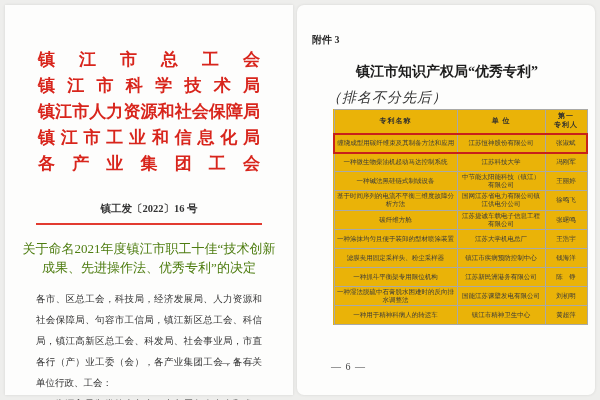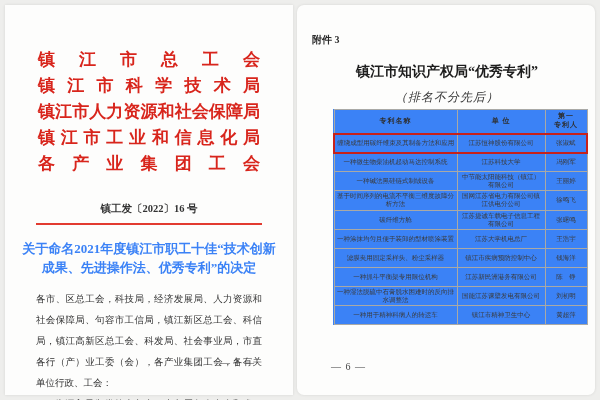--- a/index.html
+++ b/index.html
@@ -33,46 +33,46 @@
   .doc-no {
     position:absolute; left:0; top:197px; width:100%;
     text-align:center; font-size:10.5px; color:#333; font-weight:bold;
   }
   .red-divider {
     position:absolute; left:31px; top:218px; width:226px; height:2px;
     background:#e23b30;
   }
   .doc-title {
     position:absolute; left:14px; top:235px; width:260px;
-    text-align:center; font-weight:bold; font-size:13px; line-height:18.5px;
-    color:#3b82f6;
+    text-align:center; font-weight:normal; font-size:13px; line-height:18.5px;
+    color:#4d7c0f;
   }
   .body-text {
     position:absolute; left:31px; top:284px; width:226px;
     font-size:9.5px; line-height:21px; text-align:justify; color:#333;
   }
   .body-text p.indent { text-indent:2em; }
   .pagenum { position:absolute; font-size:10px; color:#444; letter-spacing:1px; }
   .pagenum-left { top:352px; right:38px; }
 
   
   .attachment { position:absolute; left:15px; top:28px; font-size:10px; font-weight:bold; color:#2b2b2b; }
   .tbl-title {
     position:absolute; left:30px; top:58px; width:240px;
     text-align:center; font-size:14px; font-weight:bold; color:#1d1d1d;
   }
   .tbl-subtitle {
     position:absolute; left:30px; top:84px; width:240px;
-    text-align:center; font-size:12px; font-style:italic; color:#333;
+    font-size:14px; font-style:italic; color:#333;
     letter-spacing:1px;
   }
   table.patents {
     position:absolute; left:36px; top:104px; width:253px;
     border-collapse:collapse; table-layout:fixed;
-    background:#3b82f6;
+    background:#eab308;
   }
   table.patents th, table.patents td {
     border:1px solid #a9a9a6;
     text-align:center; vertical-align:middle;
     color:#3a3a3a;
     overflow:hidden;
   }
   table.patents th {
     height:24px; font-size:7px; font-weight:bold; color:#2e2e2e;
     letter-spacing:1px; line-height:1.3;

